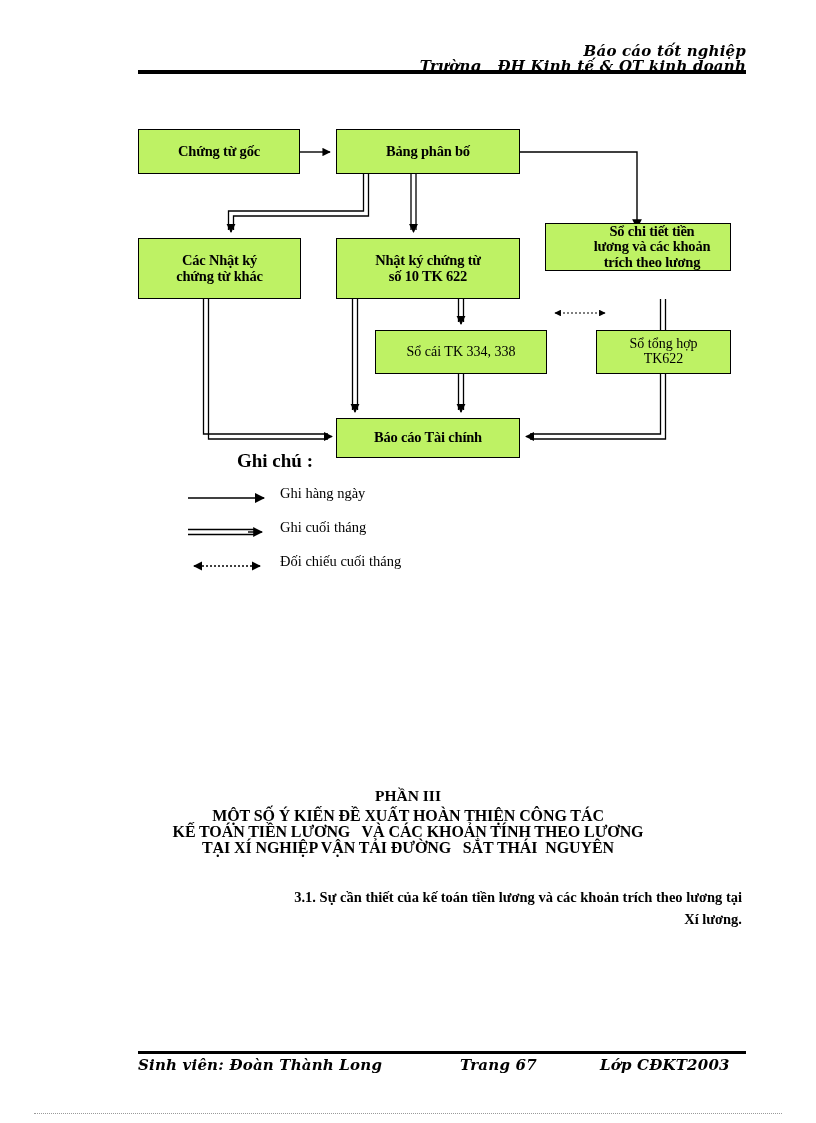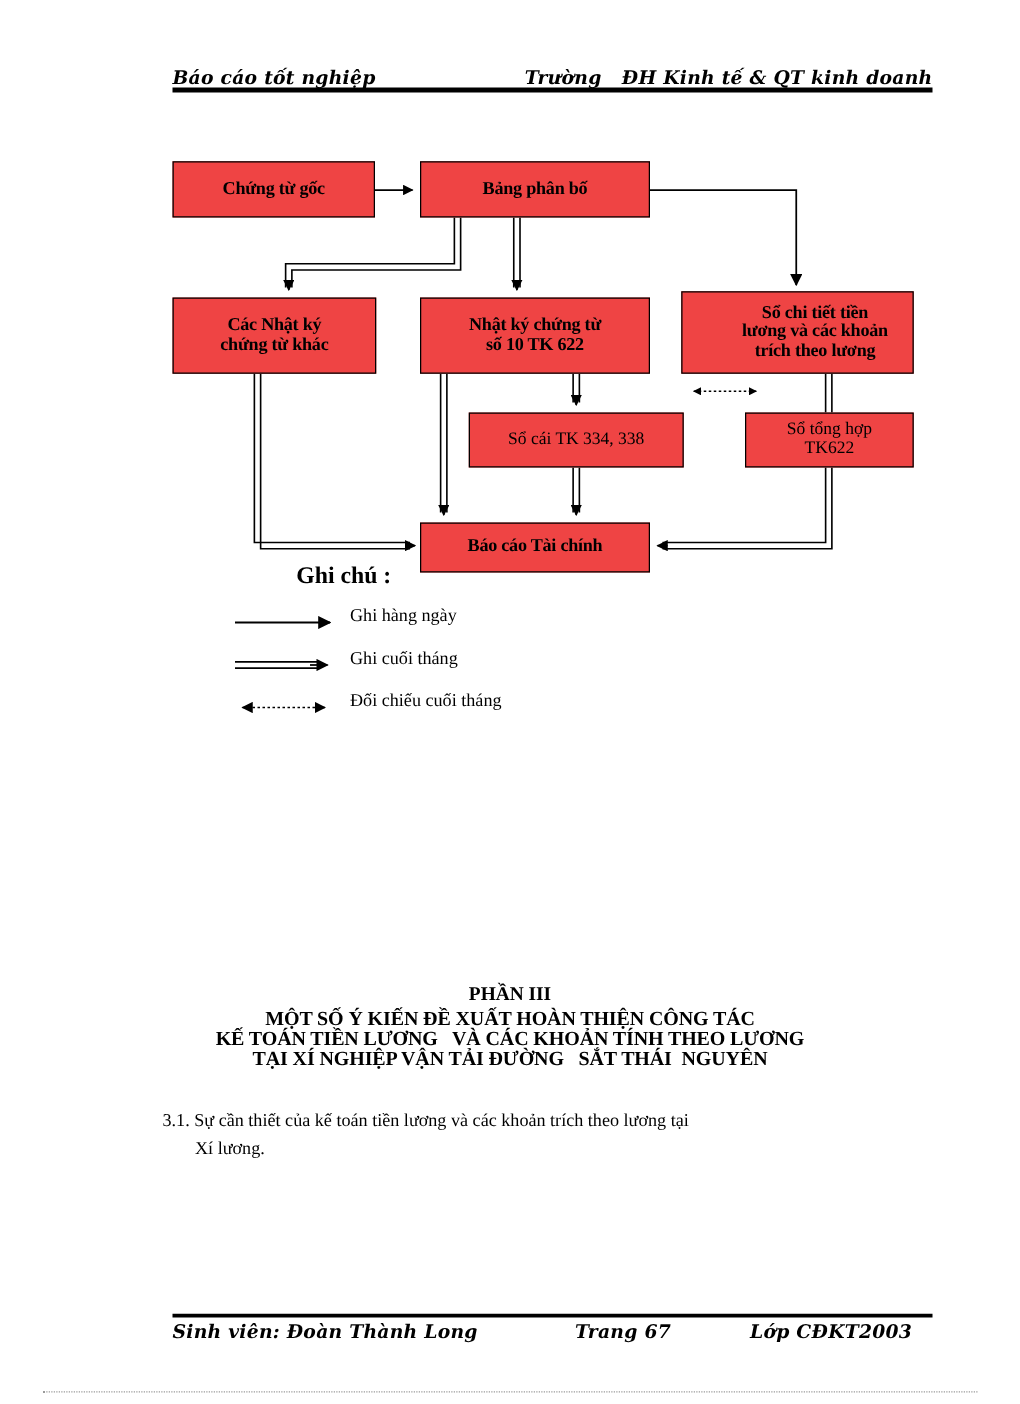--- a/index.html
+++ b/index.html
@@ -19,20 +19,21 @@
   
   #page-header {
     position: absolute;
     left: 138px;
     top: 44px;
     width: 608px;
     height: 26px;
     display: flex;
     justify-content: space-between;
     align-items: flex-end;
+    flex-direction: column;
   }
   .script-text {
     font-family: "DejaVu Serif", "Liberation Serif", serif;
     font-weight: bold;
     font-style: italic;
     font-size: 15px;
     letter-spacing: 0.2px;
     white-space: pre;
     line-height: 1;
   }
@@ -85,42 +86,42 @@
     height: 600px;
   }
   .node {
     position: absolute;
     border: 1.6px solid #000;
     box-sizing: border-box;
     display: flex;
     align-items: center;
     justify-content: center;
     text-align: center;
-    background: #ef4444;
+    background: #bef264;
     z-index: 3;
   }
   .node-label {
     font-weight: bold;
     font-size: 14.5px;
     line-height: 1.05;
     letter-spacing: -0.2px;
     white-space: pre-line;
     padding: 0 4px;
   }
   .node-label.thin {
     font-weight: normal;
     font-size: 14px;
     letter-spacing: 0;
   }
 
   #node-chung-tu-goc   { left: 138px; top: 129px; width: 162px; height: 45px; }
   #node-bang-phan-bo   { left: 336px; top: 129px; width: 184px; height: 45px; }
   #node-nhat-ky-khac   { left: 138px; top: 238px; width: 163px; height: 61px; }
   #node-nhat-ky-ct     { left: 336px; top: 238px; width: 184px; height: 61px; }
-  #node-so-chi-tiet    { left: 545px; top: 233px; width: 186px; height: 66px; padding-left: 28px; }
+  #node-so-chi-tiet    { left: 545px; top: 223px; width: 186px; height: 48px; padding-left: 28px; }
   #node-so-cai         { left: 375px; top: 330px; width: 172px; height: 44px; }
   #node-so-tong-hop    { left: 596px; top: 330px; width: 135px; height: 44px; }
   #node-bao-cao        { left: 336px; top: 418px; width: 184px; height: 40px; }
 
   
   #note-label {
     position: absolute;
     left: 197px;
     top: 450px;
     font-weight: bold;
@@ -178,23 +179,24 @@
     white-space: pre;
     letter-spacing: -0.1px;
   }
 
   
   #section-31 {
     position: absolute;
     left: 130px;
     top: 886px;
     width: 612px;
-    font-weight: normal;
+    font-weight: bold;
     font-size: 14.5px;
     line-height: 1.55;
+    text-align: right;
   }
   #section-31 .s31-l2 { padding-left: 26px; }
 </style>
 </head>
 <body>
 
 <div id="page-header">
   <div class="script-text">Báo cáo tốt nghiệp</div>
   <div class="script-text">Trường   ĐH Kinh tế &amp; QT kinh doanh</div>
 </div>

